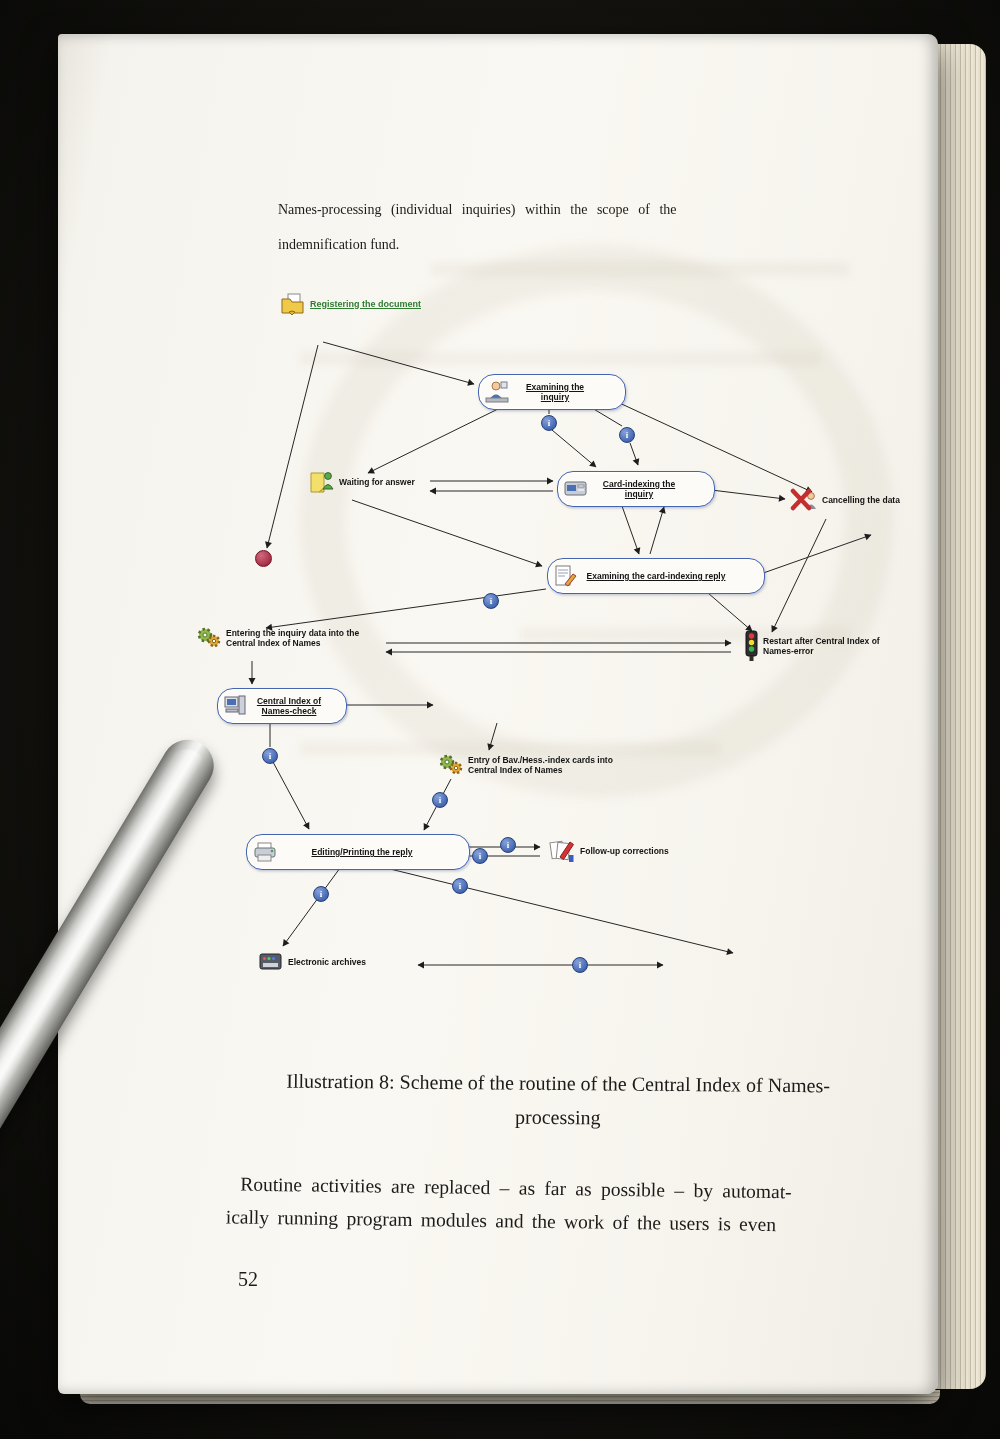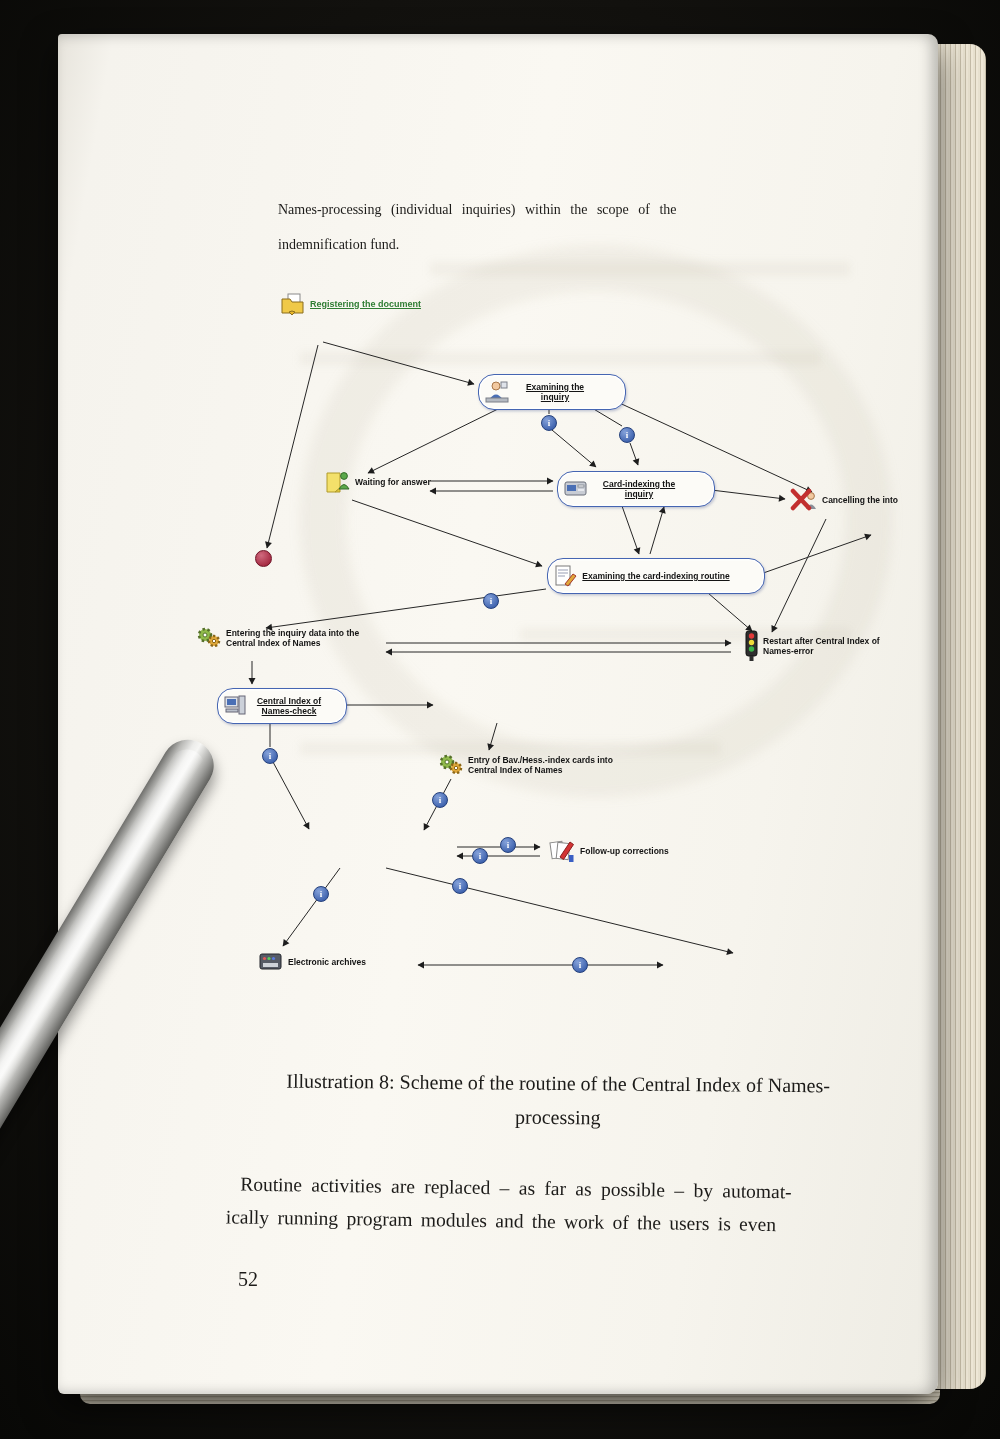--- a/index.html
+++ b/index.html
@@ -149,21 +149,21 @@
       <svg width="26" height="24">
           <circle cx="12" cy="6" r="4" fill="#f2c9a0" stroke="#a8774a"></circle>
           <path d="M5 20 q7 -11 14 0 z" fill="#4a6fb5"></path>
           <rect x="2" y="18" width="22" height="4" fill="#b5bac2" stroke="#7a7f88"></rect>
           <rect x="17" y="2" width="6" height="6" fill="#dfe3ea" stroke="#7a7f88"></rect>
         </svg>
     </span>
     <span class="nl center" style="max-width:82px">Examining the inquiry</span>
   </div>
 
-  <div class="node" style="left:323px;top:468px">
+  <div class="node" style="left:307px;top:468px">
     <span class="nicon">
       <svg width="28" height="28">
           <path d="M4 5 h13 v15 l-5 4 h-8 z" fill="#f3e06a" stroke="#b09a2a"></path>
           <path d="M12 24 l5 0 0 -4z" fill="#e3cb3c" stroke="#b09a2a"></path>
           <circle cx="21" cy="8" r="3.4" fill="#5aa84a" stroke="#356b2a"></circle>
           <path d="M16 21 q5 -9 10 0 z" fill="#5aa84a" stroke="#356b2a"></path>
         </svg>
     </span>
     <span class="nl">Waiting for answer</span>
   </div>
@@ -181,34 +181,34 @@
   </div>
 
   <div class="node" style="left:790px;top:487px">
     <span class="nicon">
       <svg width="28" height="26">
           <circle cx="21" cy="9" r="3.4" fill="#f2c9a0" stroke="#a8774a"></circle>
           <path d="M16 22 q5 -9 10 0 z" fill="#8a8f98"></path>
           <path d="M3 4 L19 21 M19 4 L3 21" stroke="#c22f2f" stroke-width="4.5" stroke-linecap="round"></path>
         </svg>
     </span>
-    <span class="nl">Cancelling the into</span>
+    <span class="nl">Cancelling the data</span>
   </div>
 
   <div class="red-dot"></div>
 
   <div class="node boxed" style="left:547px;top:558px;width:204px">
     <span class="nicon">
       <svg width="24" height="24">
           <rect x="3" y="2" width="14" height="19" fill="#fff" stroke="#7a7a7a"></rect>
           <path d="M5 6 h10 M5 9 h10 M5 12 h7" stroke="#9aa0b5" stroke-width="1.2"></path>
           <path d="M12 20 l8 -10 3 2 -8 10 z" fill="#e0a83a" stroke="#a5362a"></path>
         </svg>
     </span>
-    <span class="nl center" style="max-width:150px">Examining the card-indexing routine</span>
+    <span class="nl center" style="max-width:150px">Examining the card-indexing reply</span>
   </div>
 
   <div class="node" style="left:196px;top:626px">
     <span class="nicon">
       <svg width="26" height="24">
           <circle cx="9" cy="9" r="6" fill="#8fba4a" stroke="#55702a" stroke-width="2.5" stroke-dasharray="2.5 2.5"></circle>
           <circle cx="9" cy="9" r="2" fill="#fff" stroke="#55702a"></circle>
           <circle cx="18" cy="15" r="5" fill="#e0a83a" stroke="#8a6618" stroke-width="2.5" stroke-dasharray="2.2 2.2"></circle>
           <circle cx="18" cy="15" r="1.7" fill="#fff" stroke="#8a6618"></circle>
         </svg>
@@ -247,20 +247,31 @@
       <svg width="26" height="24">
           <circle cx="9" cy="9" r="6" fill="#8fba4a" stroke="#55702a" stroke-width="2.5" stroke-dasharray="2.5 2.5"></circle>
           <circle cx="9" cy="9" r="2" fill="#fff" stroke="#55702a"></circle>
           <circle cx="18" cy="15" r="5" fill="#e0a83a" stroke="#8a6618" stroke-width="2.5" stroke-dasharray="2.2 2.2"></circle>
           <circle cx="18" cy="15" r="1.7" fill="#fff" stroke="#8a6618"></circle>
         </svg>
     </span>
     <span class="nl center" style="max-width:148px">Entry of Bav./Hess.-index cards into Central Index of Names</span>
   </div>
 
+  <div class="node boxed" style="left:246px;top:834px;width:210px">
+    <span class="nicon">
+      <svg width="26" height="22">
+          <rect x="6" y="2" width="13" height="6" fill="#fff" stroke="#888"></rect>
+          <rect x="3" y="7" width="20" height="9" rx="2" fill="#c9cdd6" stroke="#6a6f7a"></rect>
+          <rect x="6" y="14" width="13" height="6" fill="#efefef" stroke="#888"></rect>
+          <circle cx="20" cy="10" r="1.3" fill="#4aa64a"></circle>
+        </svg>
+    </span>
+    <span class="nl center" style="max-width:160px">Editing/Printing the reply</span>
+  </div>
 
   <div class="node" style="left:548px;top:838px">
     <span class="nicon">
       <svg width="28" height="26">
           <rect x="3" y="4" width="12" height="16" fill="#fff" stroke="#888" transform="rotate(-8 9 12)"></rect>
           <rect x="9" y="5" width="12" height="16" fill="#fff" stroke="#888" transform="rotate(6 15 13)"></rect>
           <path d="M12 19 L22 4 l3.5 2.5 -10 15 z" fill="#d23434" stroke="#8a1d1d"></path>
           <rect x="21" y="17" width="4.5" height="7" fill="#3a5fc4"></rect>
         </svg>
     </span>

